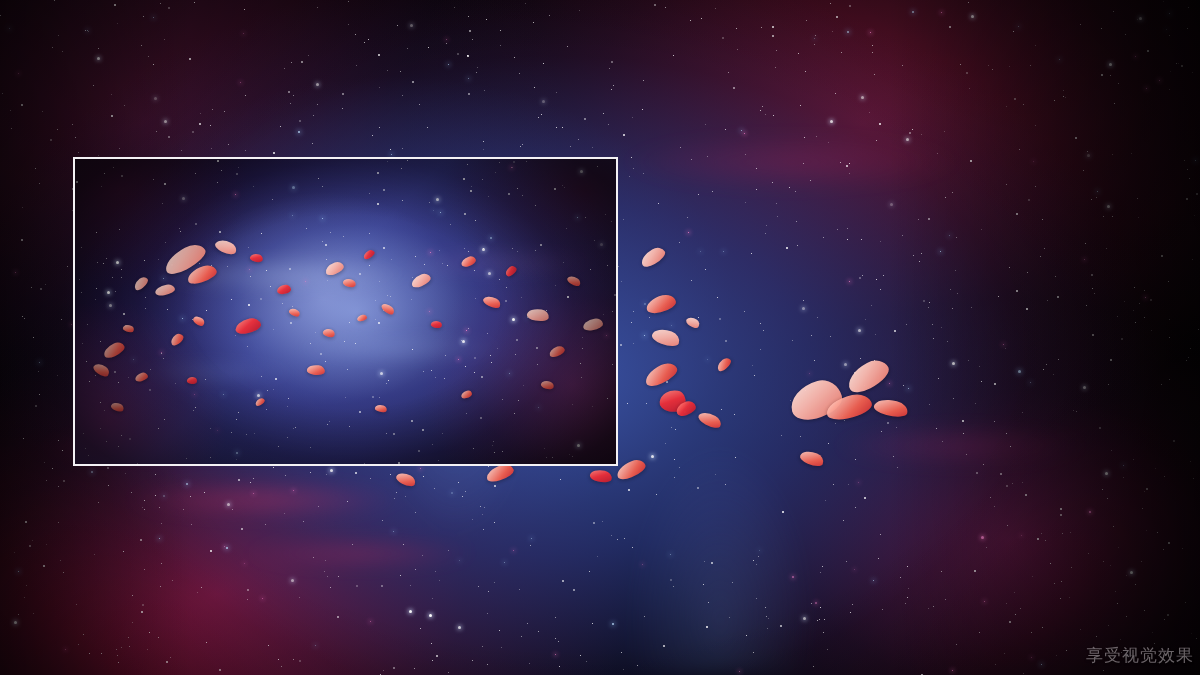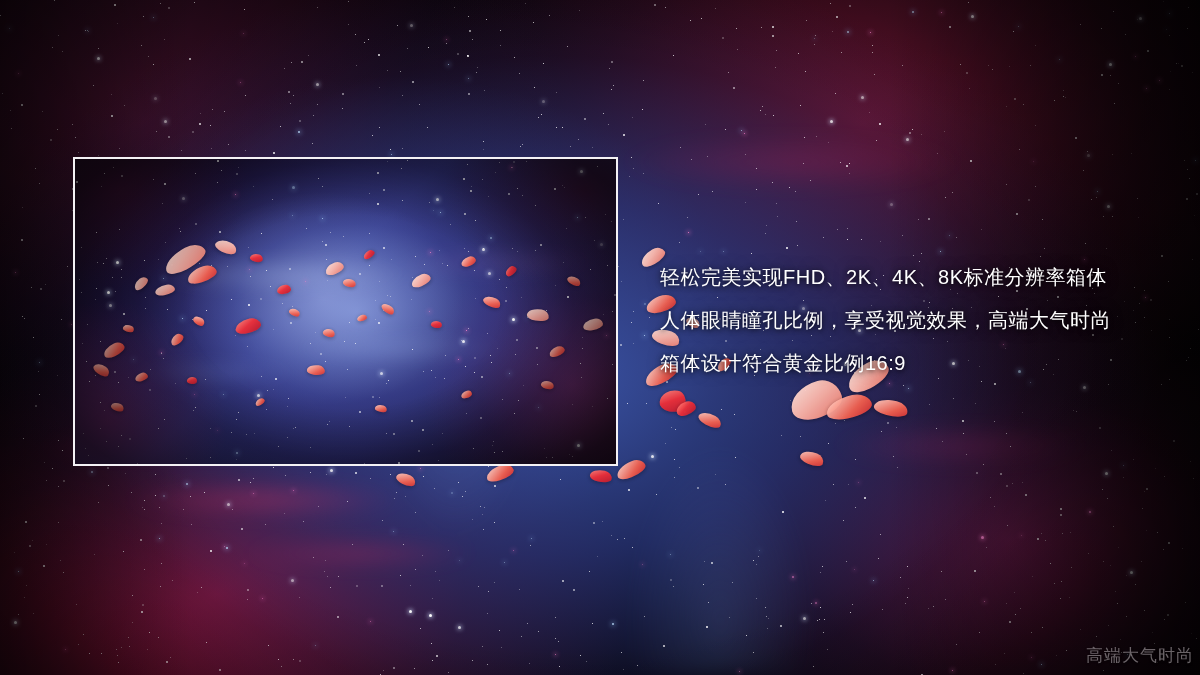--- a/index.html
+++ b/index.html
@@ -1698,21 +1698,16 @@
           <i class="petal " style="left:180px;top:240px;width:10px;height:6px;transform:rotate(-28deg);opacity:0.95"></i>
           <i class="petal " style="left:300px;top:246px;width:12px;height:7px;transform:rotate(16deg);opacity:0.95"></i>
           <i class="petal " style="left:386px;top:232px;width:11px;height:7px;transform:rotate(-14deg);opacity:0.95"></i>
           <i class="petal " style="left:36px;top:244px;width:13px;height:8px;transform:rotate(24deg);opacity:0.95"></i>
         </div>
       <div class="frame-vig"></div>
     </div>
   </div>
 
 
-  <div id="body-text">
-    <div class="line">轻松完美实现FHD、2K、4K、8K标准分辨率箱体</div>
-    <div class="line">人体眼睛瞳孔比例，享受视觉效果，高端大气时尚</div>
-    <div class="line">箱体设计符合黄金比例16:9</div>
-  </div>
-
-  <div id="watermark">高端大气时尚</div>
+
+  <div id="watermark">享受视觉效果</div>
 
 </div>
 
 </body></html>

